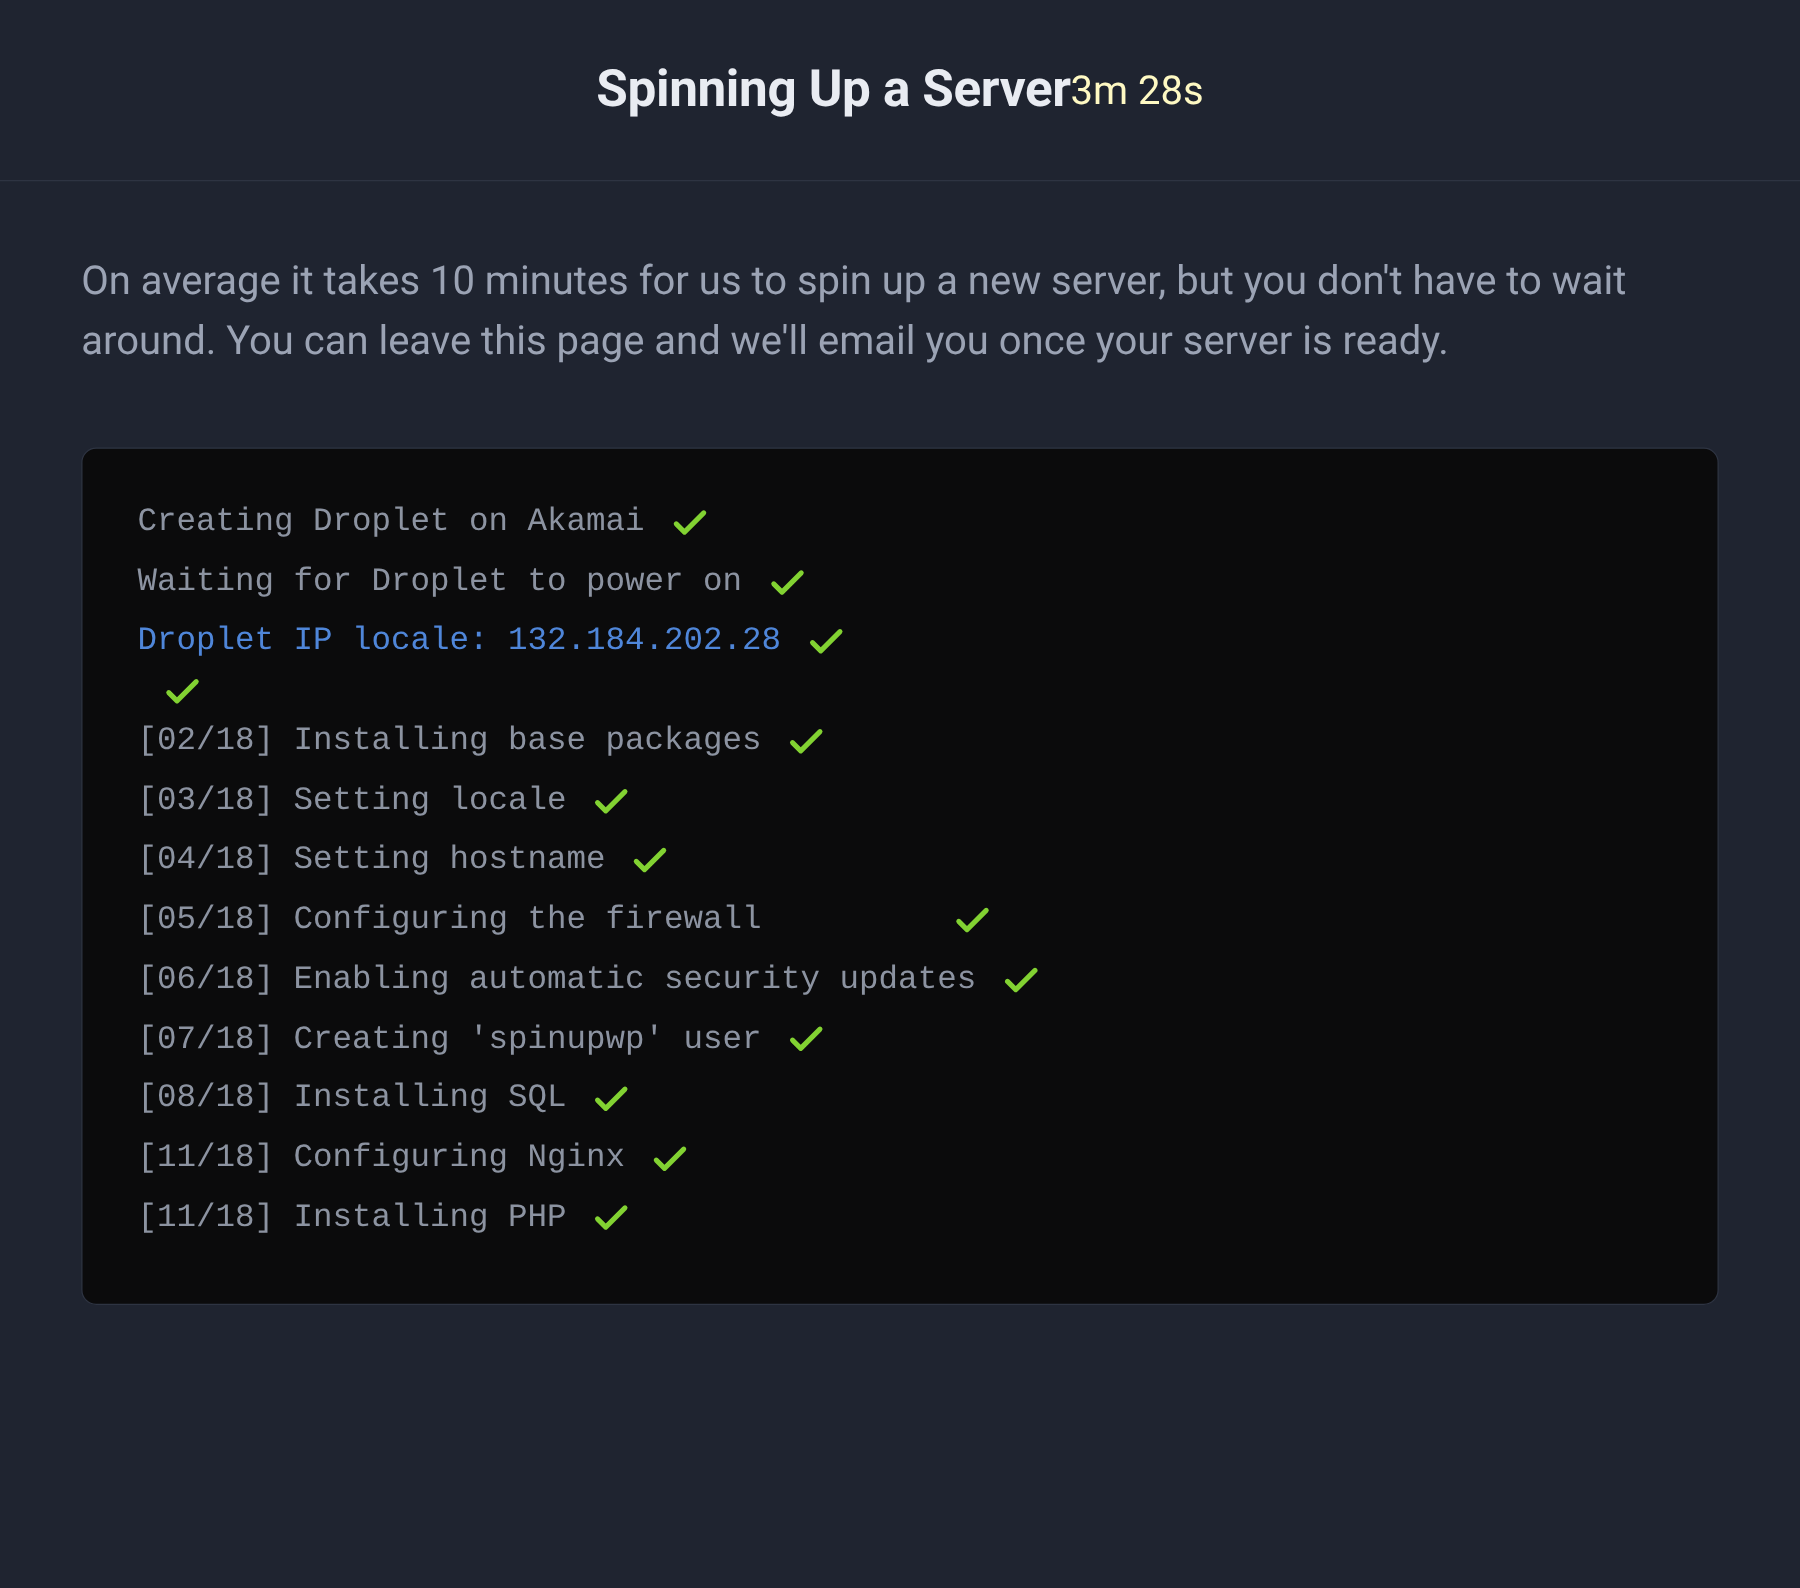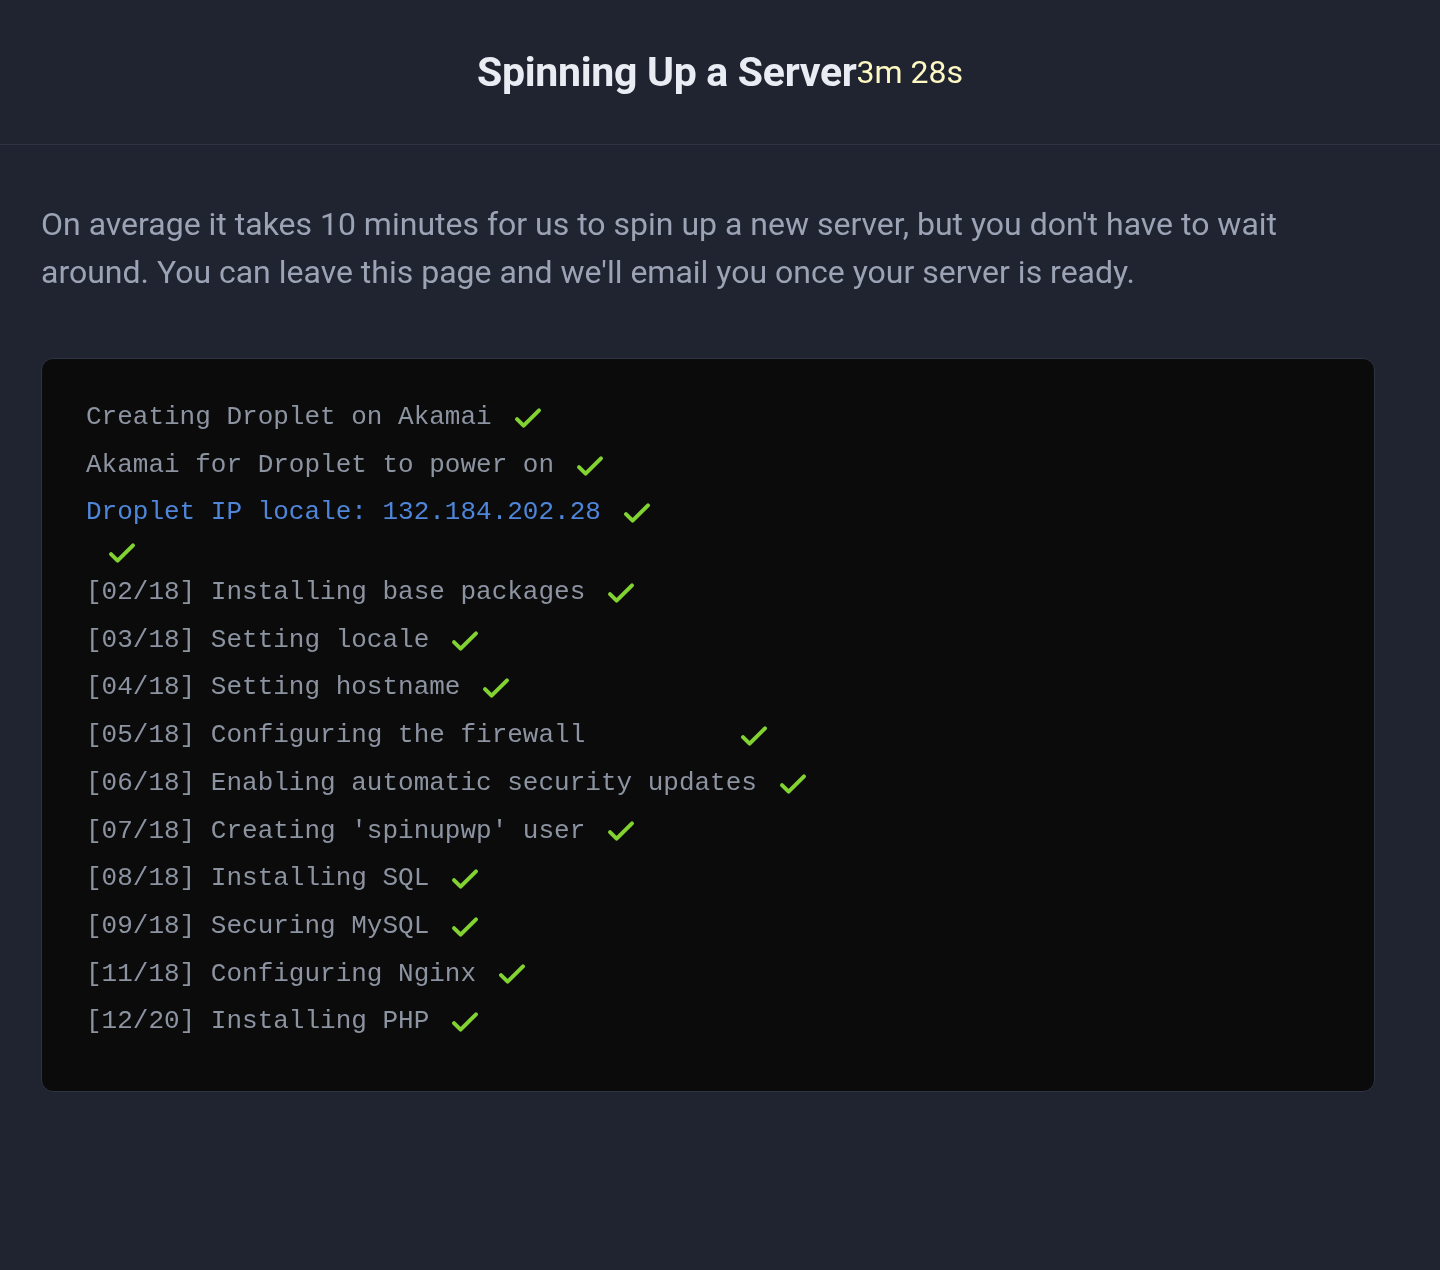--- a/index.html
+++ b/index.html
@@ -26,21 +26,21 @@
       font-weight: 700;
       color: #e9ecf2;
       letter-spacing: -0.3px;
     }
     .elapsed-time {
       font-size: 32px;
       color: #fef9c3;
       font-weight: 400;
     }
     .content {
-      padding: 55px 65px 40px 41px;
+      padding: 55px 65px 40px 65px;
     }
     .description {
       font-size: 32px;
       line-height: 1.5;
       color: #9ba3b4;
       font-weight: 400;
       margin-bottom: 62px;
       max-width: 1270px;
     }
     .terminal {
@@ -90,21 +90,21 @@
 </div>
 
 <div class="content">
   <p class="description">On average it takes 10 minutes for us to spin up a new server, but you don't have to wait around. You can leave this page and we'll email you once your server is ready.</p>
 
   <div class="terminal" id="terminal">
 
   <div class="log-line"><span class="log-text">Creating Droplet on Akamai</span><span class="check-icon"><svg viewBox="0 0 24 20" fill="none" stroke="currentColor" stroke-width="3.6" stroke-linecap="round" stroke-linejoin="round">
             <polyline points="2,11 8,17 22,3"></polyline>
           </svg></span></div>
-      <div class="log-line"><span class="log-text">Akamai for Droplet to power on</span><span class="check-icon"><svg viewBox="0 0 24 20" fill="none" stroke="currentColor" stroke-width="3.6" stroke-linecap="round" stroke-linejoin="round">
+      <div class="log-line"><span class="log-text">Waiting for Droplet to power on</span><span class="check-icon"><svg viewBox="0 0 24 20" fill="none" stroke="currentColor" stroke-width="3.6" stroke-linecap="round" stroke-linejoin="round">
             <polyline points="2,11 8,17 22,3"></polyline>
           </svg></span></div>
       <div class="log-line highlight"><span class="log-text">Droplet IP locale: 132.184.202.28</span><span class="check-icon"><svg viewBox="0 0 24 20" fill="none" stroke="currentColor" stroke-width="3.6" stroke-linecap="round" stroke-linejoin="round">
             <polyline points="2,11 8,17 22,3"></polyline>
           </svg></span></div>
       <div class="log-line"><span class="check-icon"><svg viewBox="0 0 24 20" fill="none" stroke="currentColor" stroke-width="3.6" stroke-linecap="round" stroke-linejoin="round">
             <polyline points="2,11 8,17 22,3"></polyline>
           </svg></span></div>
       <div class="log-line"><span class="log-text">[02/18] Installing base packages</span><span class="check-icon"><svg viewBox="0 0 24 20" fill="none" stroke="currentColor" stroke-width="3.6" stroke-linecap="round" stroke-linejoin="round">
             <polyline points="2,11 8,17 22,3"></polyline>
@@ -120,23 +120,20 @@
           </svg></span></div>
       <div class="log-line"><span class="log-text">[06/18] Enabling automatic security updates</span><span class="check-icon"><svg viewBox="0 0 24 20" fill="none" stroke="currentColor" stroke-width="3.6" stroke-linecap="round" stroke-linejoin="round">
             <polyline points="2,11 8,17 22,3"></polyline>
           </svg></span></div>
       <div class="log-line"><span class="log-text">[07/18] Creating 'spinupwp' user</span><span class="check-icon"><svg viewBox="0 0 24 20" fill="none" stroke="currentColor" stroke-width="3.6" stroke-linecap="round" stroke-linejoin="round">
             <polyline points="2,11 8,17 22,3"></polyline>
           </svg></span></div>
       <div class="log-line"><span class="log-text">[08/18] Installing SQL</span><span class="check-icon"><svg viewBox="0 0 24 20" fill="none" stroke="currentColor" stroke-width="3.6" stroke-linecap="round" stroke-linejoin="round">
             <polyline points="2,11 8,17 22,3"></polyline>
           </svg></span></div>
-      <div class="log-line"><span class="log-text">[09/18] Securing MySQL</span><span class="check-icon"><svg viewBox="0 0 24 20" fill="none" stroke="currentColor" stroke-width="3.6" stroke-linecap="round" stroke-linejoin="round">
-            <polyline points="2,11 8,17 22,3"></polyline>
-          </svg></span></div>
       <div class="log-line"><span class="log-text">[11/18] Configuring Nginx</span><span class="check-icon"><svg viewBox="0 0 24 20" fill="none" stroke="currentColor" stroke-width="3.6" stroke-linecap="round" stroke-linejoin="round">
             <polyline points="2,11 8,17 22,3"></polyline>
           </svg></span></div>
-      <div class="log-line"><span class="log-text">[12/20] Installing PHP</span><span class="check-icon"><svg viewBox="0 0 24 20" fill="none" stroke="currentColor" stroke-width="3.6" stroke-linecap="round" stroke-linejoin="round">
+      <div class="log-line"><span class="log-text">[11/18] Installing PHP</span><span class="check-icon"><svg viewBox="0 0 24 20" fill="none" stroke="currentColor" stroke-width="3.6" stroke-linecap="round" stroke-linejoin="round">
             <polyline points="2,11 8,17 22,3"></polyline>
           </svg></span></div>
     </div>
 </div>
 
 </body></html>

